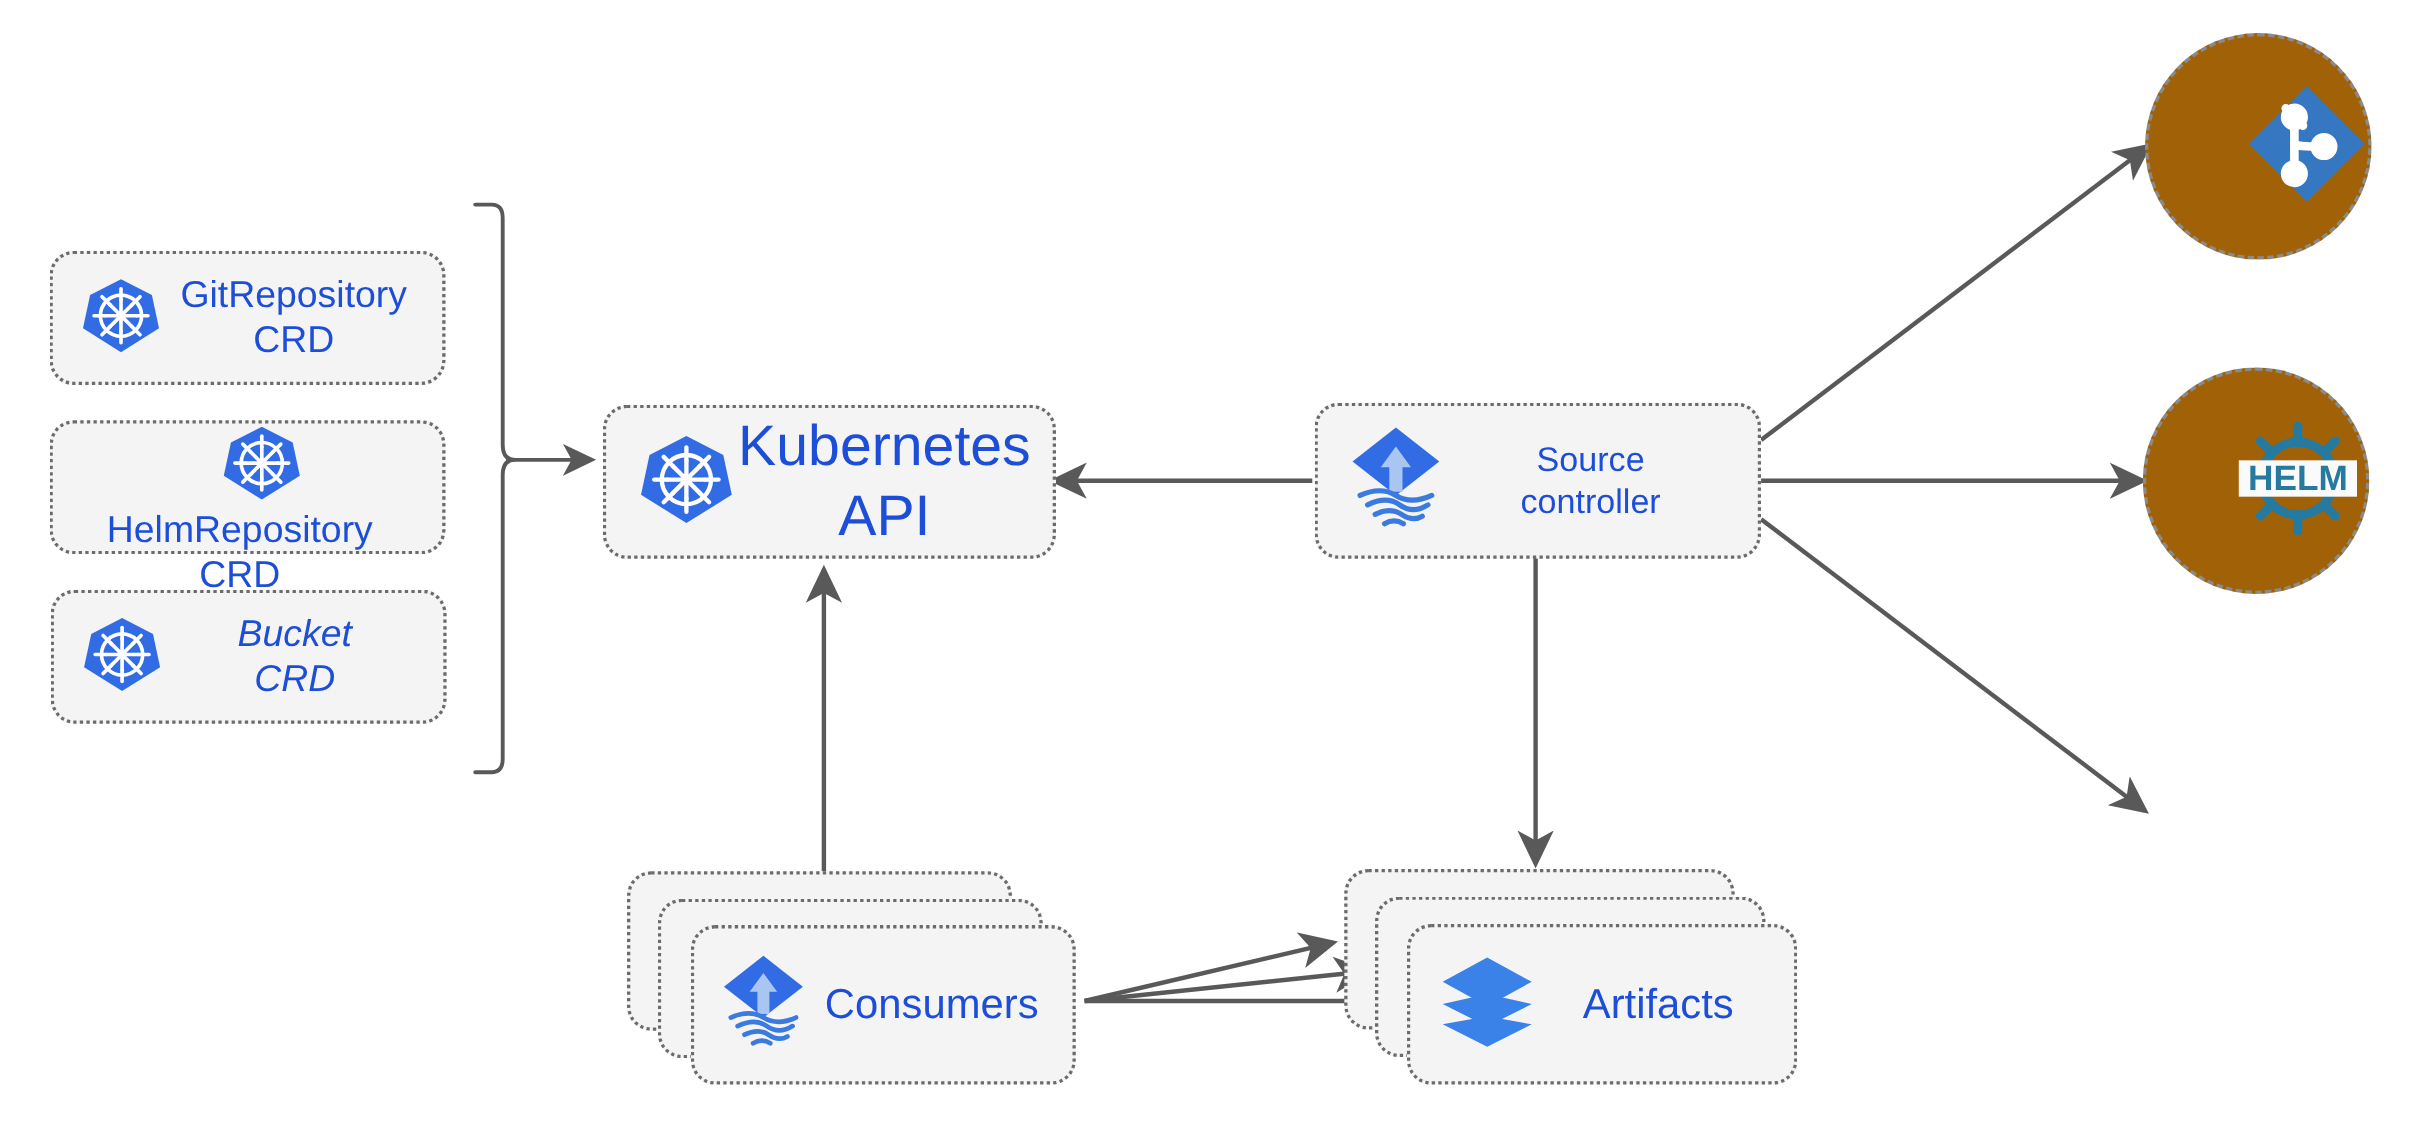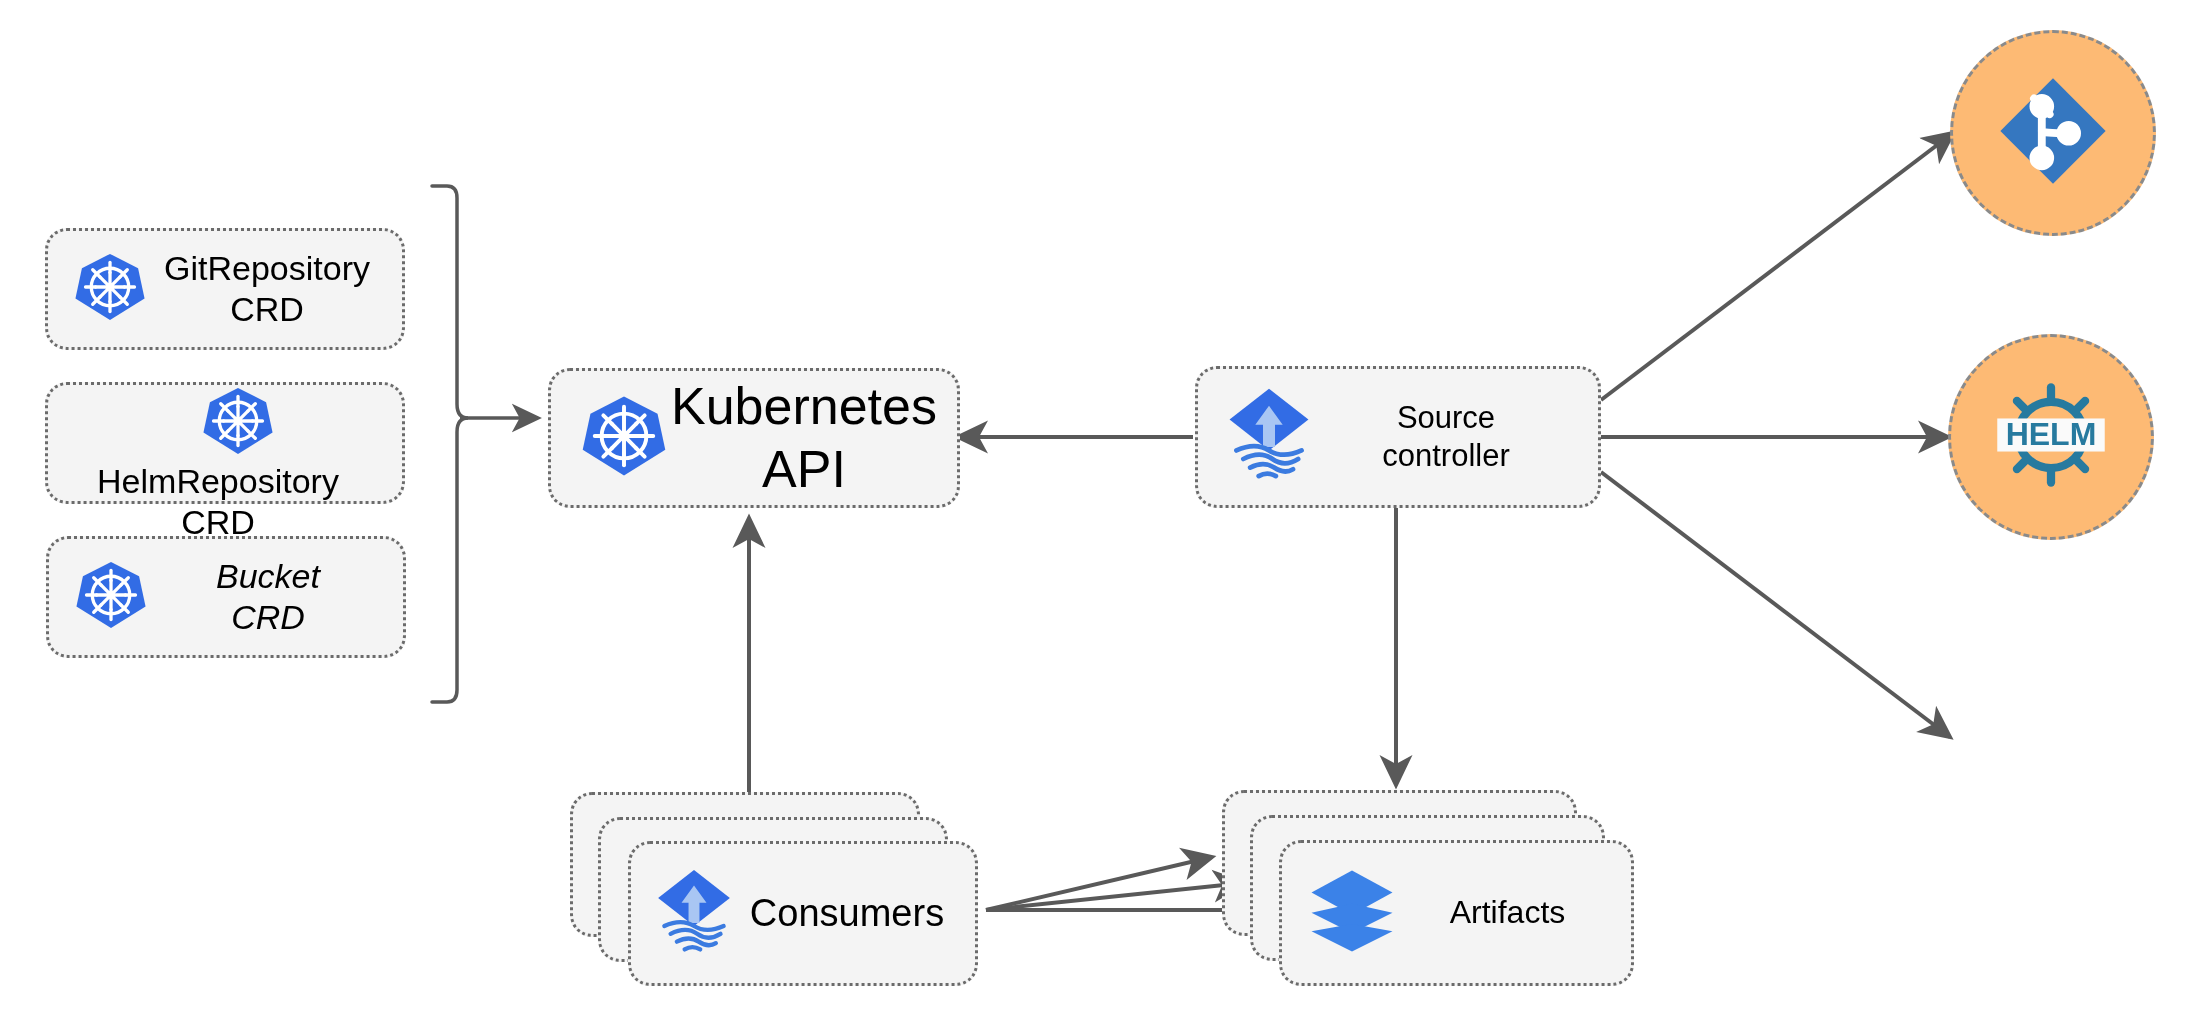--- a/index.html
+++ b/index.html
@@ -12,40 +12,40 @@
   
   .card{
     position:absolute;
     background:#f4f4f4;
     border:3px dotted #6b6b6b;
     border-radius:22px;
     box-sizing:border-box;
     display:flex;align-items:center;
   }
   .label{
-    color:#000000;
+    color:#1d4ed8;
     font-size:34px;
     line-height:1.22;
     text-align:center;
     white-space:pre-line;
   }
   .crd .label{flex:1;padding-right:14px;font-size:34px;}
   .crd .ico{margin-left:26px;}
 
   
   .ico{display:block;flex:none;}
 
   
   .circle{
     position:absolute;
     border:3px dashed #8a8a8a;
     border-radius:50%;
-    background:#fdba74;
+    background:#a16207;
     box-sizing:border-box;
-    display:flex;align-items:center;justify-content:center;
+    display:flex;align-items:center;justify-content:flex-end;
   }
 
   
   .stack{position:absolute;}
   .stack .sheet{
     position:absolute;
     background:#f4f4f4;
     border:3px dotted #6b6b6b;
     border-radius:22px;
     box-sizing:border-box;
@@ -252,21 +252,21 @@
     <div class="sheet" style="left:0;top:0;width:355px;height:146px;"></div>
     <div class="sheet" style="left:28px;top:25px;width:355px;height:146px;"></div>
     <div class="sheet front" style="left:57px;top:50px;width:355px;height:146px;">
       <span class="ico" style="margin-left:24px;">
         <svg width="92" height="92" viewBox="0 0 100 100">
           <polygon points="50,6 94,30 50,54 6,30" fill="#3B82E8"></polygon>
           <polygon points="50,42 94,52 50,74 6,52" fill="#3B82E8"></polygon>
           <polygon points="50,64 94,72 50,94 6,72" fill="#3B82E8"></polygon>
         </svg>
       </span>
-      <span class="label" style="flex:1;padding-right:14px;font-size:32px;">Artifacts</span>
+      <span class="label" style="flex:1;padding-right:14px;font-size:38px;">Artifacts</span>
     </div>
   </div>
 
   <div class="circle" style="left:1950px;top:30px;width:206px;height:206px;">
     <span class="ico">
       <svg width="112" height="112" viewBox="0 0 100 100">
         <polygon points="50,3 97,50 50,97 3,50" fill="#3577C0"></polygon>
         <g stroke="#ffffff" stroke-width="7" fill="#ffffff" stroke-linecap="round">
           <line x1="40" y1="30" x2="40" y2="72"></line>
           <circle cx="40" cy="28" r="7.5"></circle>

